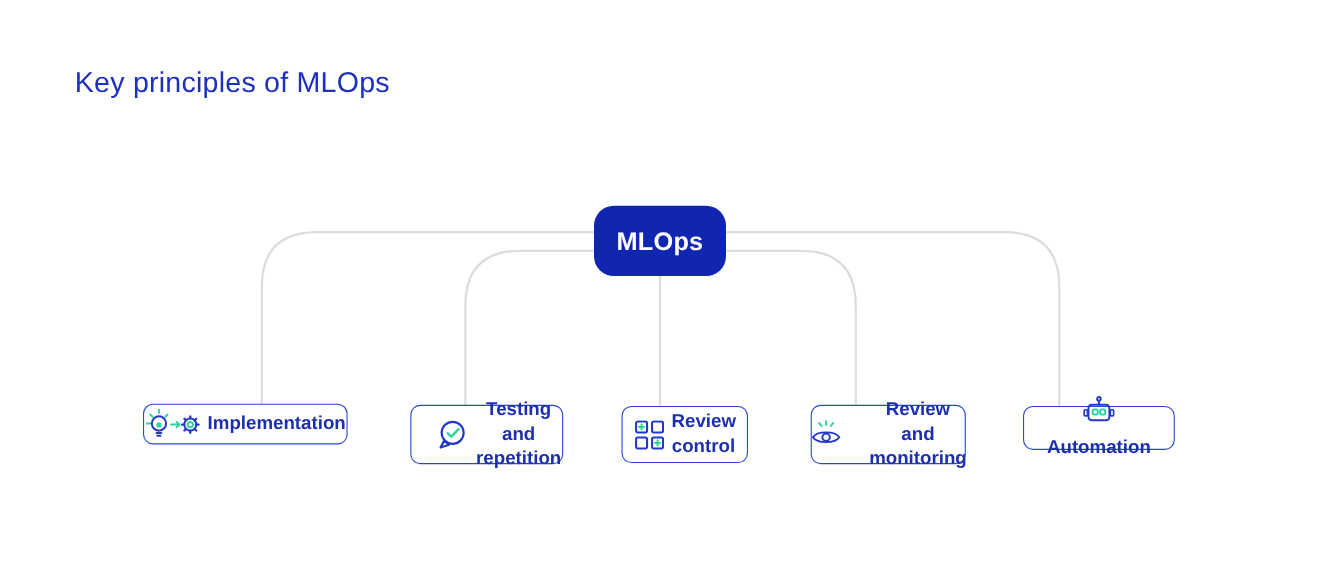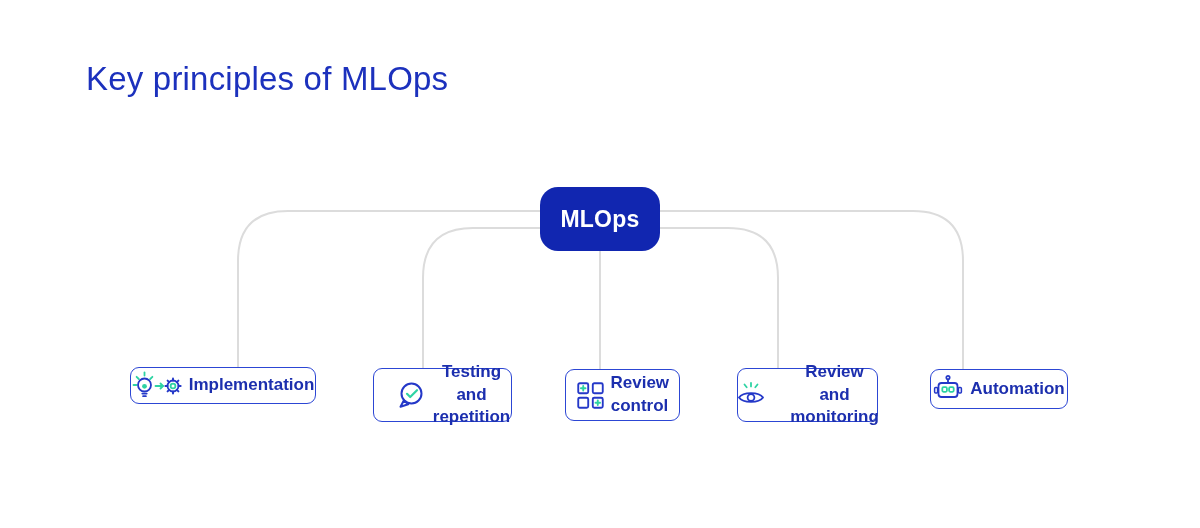--- a/index.html
+++ b/index.html
@@ -16,22 +16,22 @@
   *{margin:0;padding:0;box-sizing:border-box;}
   html,body{background:var(--background);}
   body{font-family:"Liberation Sans",sans-serif;}
   .canvas{
     position:relative;
     width:1200px;height:528px;
     background:var(--background);
     overflow:hidden;
   }
   .page-title{
-    position:absolute;left:86px;top:60px;
-    font-size:33px;font-weight:500;
+    position:absolute;left:68px;top:60px;
+    font-size:26px;font-weight:500;
     color:var(--title-blue);
     letter-spacing:.2px;
   }
   .connectors{position:absolute;left:0;top:0;}
   .connectors path{
     fill:none;
     stroke:var(--connector-gray);
     stroke-width:2;
   }
   .root-node{
@@ -56,21 +56,21 @@
   .child-node .label{
     color:var(--label-blue);
     font-size:17px;font-weight:700;
     line-height:1.35;
     text-align:center;
   }
   .n1{left:130px;top:367px;width:186px;height:37px;}
   .n2{left:373px;top:368px;width:139px;height:54px;padding-left:27px;}
   .n3{left:565px;top:369px;width:115px;height:52px;}
   .n4{left:737px;top:368px;width:141px;height:54px;gap:24px;}
-  .n5{left:930px;top:369px;width:138px;height:40px;}
+  .n5{left:930px;top:369px;width:138px;height:40px;flex-direction:column;}
   .n1 .label,.n5 .label{white-space:nowrap;}
   .n2 .label{width:86px;}
   .n3 .label{width:58px;}
   .n4 .label{width:90px;}
   .icon{display:flex;align-items:center;flex:0 0 auto;}
   .icon svg{display:block;}
   .icon .b{stroke:var(--icon-blue);fill:none;stroke-linecap:round;stroke-linejoin:round;}
   .icon .g{stroke:var(--accent-green);fill:none;stroke-linecap:round;stroke-linejoin:round;}
   .icon .gf{fill:var(--accent-green);stroke:none;}
   .icon .wf{fill:#fff;}

